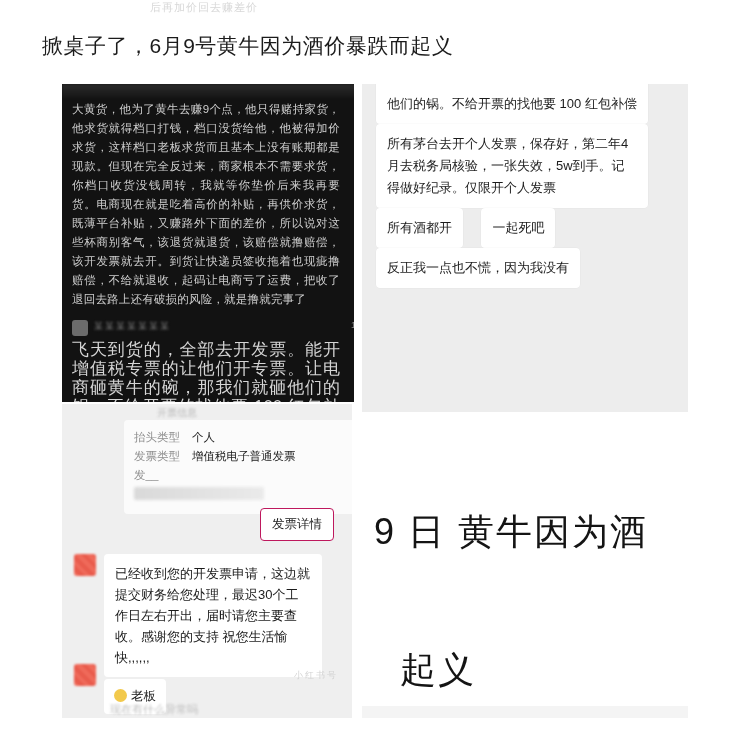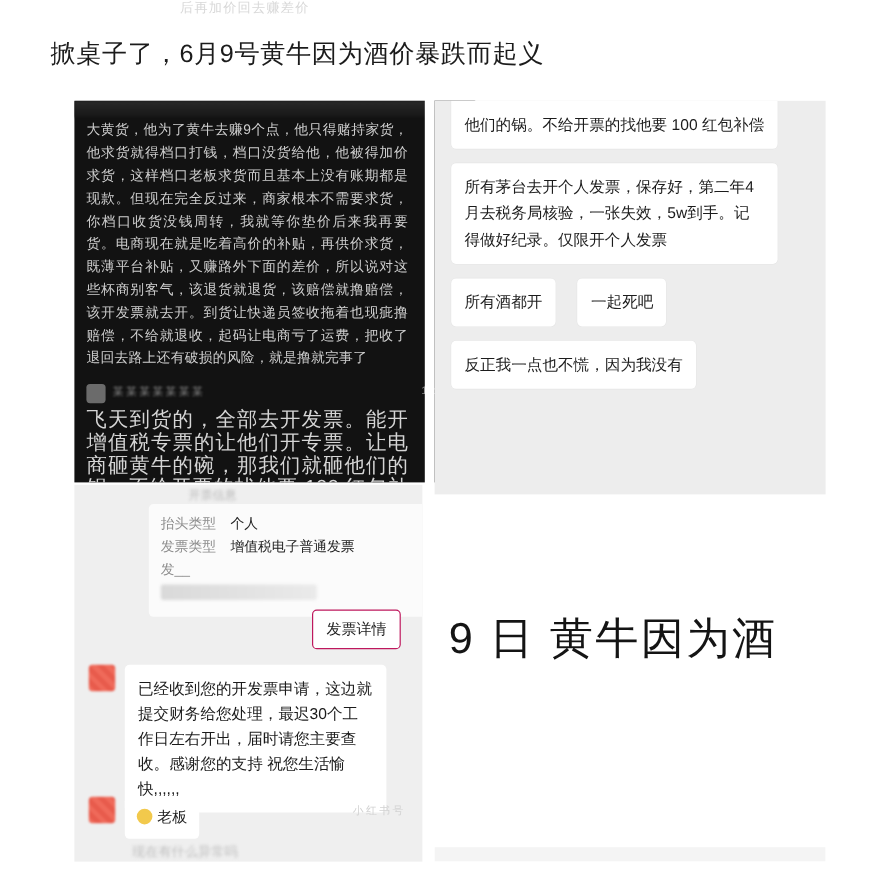--- a/index.html
+++ b/index.html
@@ -142,21 +142,21 @@
   .light-shot .bubble {
     position: relative;
     display: inline-block;
     max-width: 250px;
     background: #ffffff;
     border-radius: 4px;
     padding: 9px 11px;
     font-size: 13px;
     line-height: 22px;
     color: #1c1c1c;
-    margin: 0 0 12px 14px;
+    margin: 0 0 0 14px;
     text-align: left;
     box-shadow: 0 0 0 0.5px rgba(0,0,0,0.03);
   }
   .light-shot .bubble.first {
     margin-top: 12px;
   }
   .light-shot .bubble.partial {
     margin-top: 0;
     border-top-left-radius: 0;
     border-top-right-radius: 0;
@@ -239,21 +239,21 @@
   }
   .msg-bubble {
     background: #ffffff;
     border-radius: 4px;
     padding: 9px 11px;
     font-size: 13px;
     line-height: 21px;
     color: #1b1b1b;
     max-width: 196px;
   }
-  .msg-bubble.small { padding: 7px 10px; font-size: 12.5px; }
+  .msg-bubble.small { padding: 7px 10px; font-size: 12.5px; margin-top: 15px; }
   .emoji-smile {
     display: inline-block;
     width: 13px;
     height: 13px;
     border-radius: 50%;
     background: #f2c94c;
     margin-right: 4px;
     vertical-align: -2px;
   }
   .inv-watermark {
@@ -384,18 +384,19 @@
           <span class="emoji-smile"></span><span>老板</span>
         </div>
       </div>
 
       <div class="inv-watermark">小红书号</div>
       <div class="inv-bottom-blur">现在有什么异常吗</div>
     </div>
 
     <div class="zoom-shot">
       <div class="zoom-line1">9 日 黄牛因为酒</div>
+      <div class="zoom-line2">起义</div>
       <div class="zoom-sep"></div>
     </div>
 
     <div class="collage-gap-v"></div>
   </div>
 </div>
 
 </body></html>

